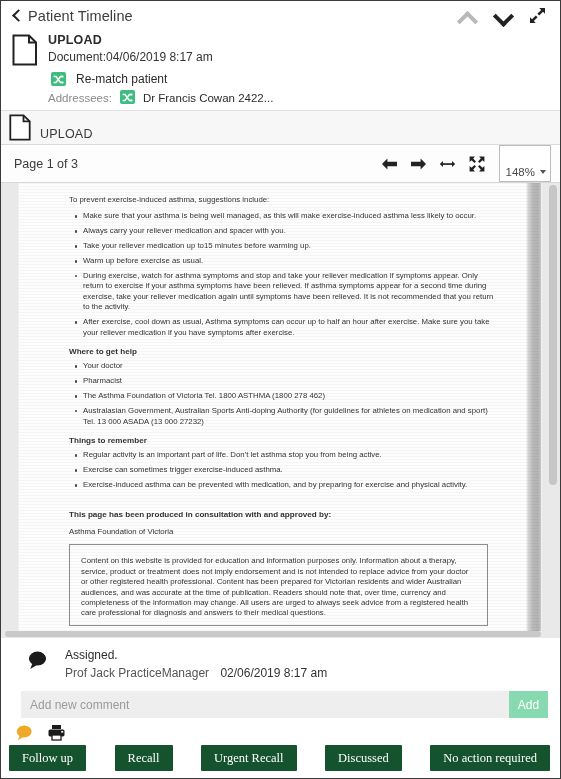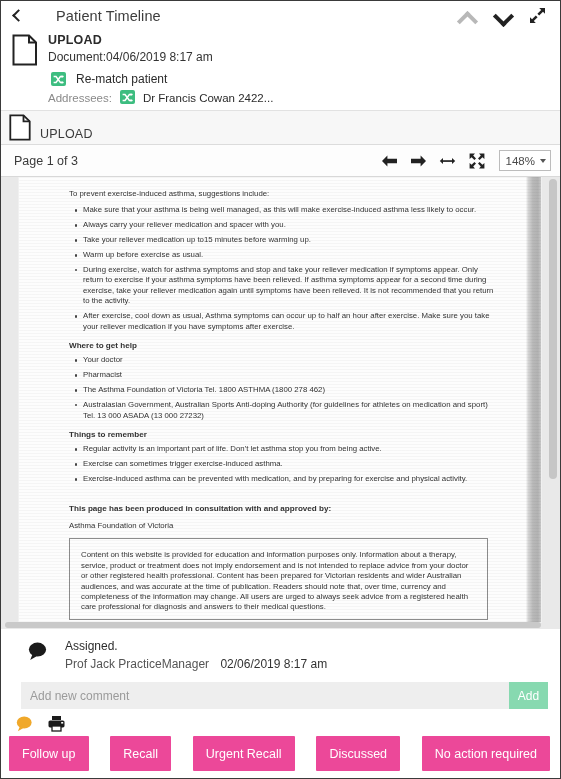--- a/index.html
+++ b/index.html
@@ -26,21 +26,20 @@
   }
 
   
   .topbar {
     height: 29px;
     flex: 0 0 29px;
     display: flex;
     align-items: center;
     padding: 0 10px 0 8px;
     background: #ffffff;
-    gap: 28px;
   }
   .back-chevron {
     width: 14px; height: 16px;
     position: relative;
     flex: 0 0 14px;
     cursor: pointer;
   }
   .back-chevron::before {
     content: "";
     position: absolute;
@@ -198,21 +197,21 @@
     display: flex; align-items: center; justify-content: center;
     cursor: pointer;
   }
   .tool-ico svg { display: block; }
   .zoom-select {
     border: 1px solid #bcbcbc;
     background: #ffffff;
     height: 19px;
     display: flex;
     align-items: center;
-    padding: 0 4px 0 6px;
+    padding: 16px 4px 0 6px;
     font-size: 11.5px;
     color: #4a4a4a;
     cursor: pointer;
     margin-left: 2px;
   }
   .zoom-caret {
     width: 0; height: 0;
     border-left: 3.2px solid transparent;
     border-right: 3.2px solid transparent;
     border-top: 4px solid #555;
@@ -401,25 +400,25 @@
   .footer-icons .ico { width: 19px; height: 17px; cursor: pointer; }
   .footer-icons .ico svg { display: block; }
 
   .action-bar {
     display: flex;
     align-items: center;
     padding: 0 10px 7px 8px;
     gap: 10px;
   }
   .action-btn {
-    background: #ec4899;
+    background: #14532d;
     color: #ffffff;
     border: none;
-    height: 35px;
-    font-family: Liberation Sans, sans-serif;
+    height: 26px;
+    font-family: Liberation Serif, serif;
     font-size: 12.5px;
     padding: 0 13px;
     cursor: pointer;
     white-space: nowrap;
     border-radius: 1px;
   }
   .action-btn.spread { margin-left: auto; }
 </style>
 </head>
 <body>

